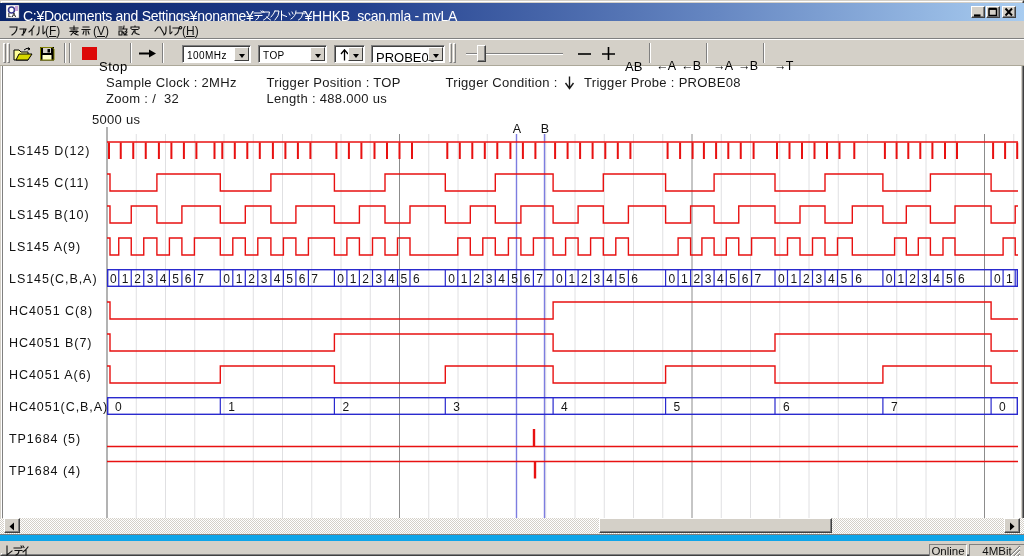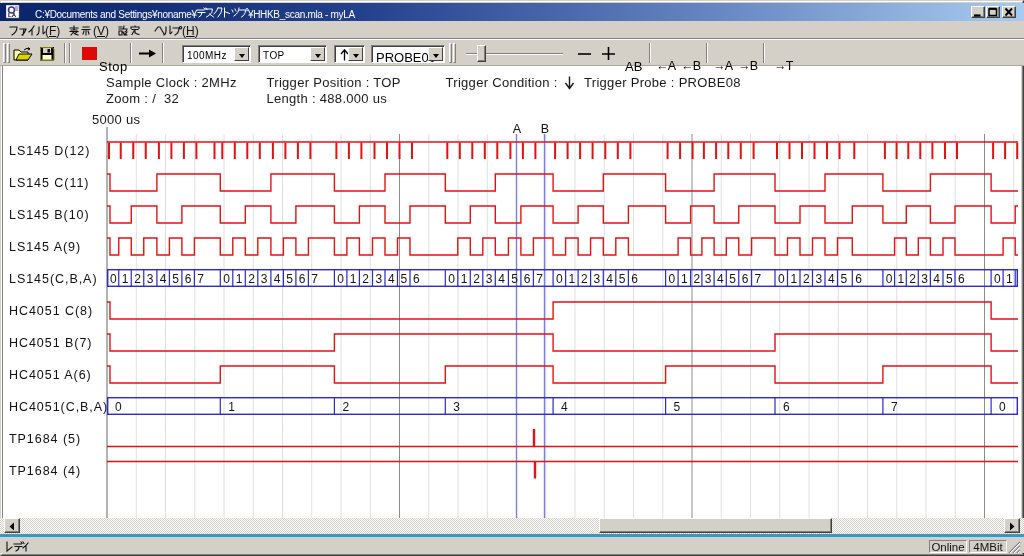--- a/index.html
+++ b/index.html
@@ -9,21 +9,21 @@
 #frame2 { position:absolute; left:1px; top:1px; width:1022px; height:554px;
   border-top:1px solid #ffffff; border-left:1px solid #ffffff;
   border-right:1px solid #808080; border-bottom:1px solid #808080; }
 .abs { position:absolute; }
 #client { left:2px; top:66px; width:1019px; height:452px; background:#fff; z-index:0; border-left:1px solid #808080; }
 #wave { position:absolute; left:0; top:0; z-index:1; }
 #title { left:0px; top:3px; width:1024px; height:18px;
   background:linear-gradient(90deg,#0a246a 0%,#23408e 35%,#6687c2 70%,#a8ccf0 100%);
   z-index:2; color:#fff; }
 #title svg, .tbtn svg { display:block; }
-#title .txt { position:absolute; left:35px; top:4.5px; font-size:10px; white-space:nowrap; letter-spacing:-0.3px;}
+#title .txt { position:absolute; left:23px; top:4.5px; font-size:14px; white-space:nowrap; letter-spacing:-0.3px;}
 .tbtn { position:absolute; top:3px; width:14px; height:12px; background:#d4d0c8; overflow:hidden;
   border-top:1px solid #fff; border-left:1px solid #fff;
   border-right:1px solid #404040; border-bottom:1px solid #404040;
   box-shadow:inset -1px -1px 0 #808080; z-index:3;}
 #menubar { left:0px; top:21px; width:1024px; height:18px; background:#d4d0c8; z-index:2;
   font-size:12px; color:#111; }
 #toolbar { left:0px; top:39px; width:1024px; height:27px; background:#d4d0c8; z-index:2;
   border-top:1px solid #fff; border-bottom:1px solid #aca899; box-shadow:0 -1px 0 #808080; }
 .tsep { position:absolute; top:3px; width:2px; height:20px;
   border-left:1px solid #808080; border-right:1px solid #fff; }
@@ -46,21 +46,21 @@
   background-size:2px 2px; z-index:2; }
 .sbtn { position:absolute; top:0; width:16px; height:15px; background:#d4d0c8;
   border-top:1px solid #fff; border-left:1px solid #fff;
   border-right:1px solid #404040; border-bottom:1px solid #404040;
   box-shadow:inset -1px -1px 0 #808080; }
 #thumb { position:absolute; left:599px; top:0; width:233px; height:15px; background:#d4d0c8;
   border-top:1px solid #fff; border-left:1px solid #fff;
   border-right:1px solid #404040; border-bottom:1px solid #404040;
   box-shadow:inset -1px -1px 0 #808080; }
 #status { left:0px; top:535px; width:1024px; height:18px; background:#d4d0c8; z-index:2;
-  border-top:2px solid #0ea5e9; box-shadow:0 -1px 0 #808080;}
+  border-top:6px solid #0ea5e9; box-shadow:0 -1px 0 #808080;}
 .scell { position:absolute; top:3px; height:13px; background:#d4d0c8;
   border-top:1px solid #808080; border-left:1px solid #808080;
   border-right:1px solid #fff; border-bottom:1px solid #fff;
   font-size:11.5px; color:#111; text-align:center; }
 </style></head><body>
 <svg id="wave" width="1024" height="556" viewBox="0 0 1024 556" font-family="Liberation Sans, sans-serif">
     <path d="M136.25,134 V518 M165.5,134 V518 M194.75,134 V518 M224.0,134 V518 M253.25,134 V518 M282.5,134 V518 M311.75,134 V518 M341.0,134 V518 M370.25,134 V518 M428.75,134 V518 M458.0,134 V518 M487.25,134 V518 M516.5,134 V518 M545.75,134 V518 M575.0,134 V518 M604.25,134 V518 M633.5,134 V518 M662.75,134 V518 M721.25,134 V518 M750.5,134 V518 M779.75,134 V518 M809.0,134 V518 M838.25,134 V518 M867.5,134 V518 M896.75,134 V518 M926.0,134 V518 M955.25,134 V518 M1013.75,134 V518" stroke="#e0e0e2" stroke-width="1" fill="none"></path>
     <path d="M399.5,134 V518 M692.0,134 V518 M984.5,134 V518" stroke="#8c8c8c" stroke-width="1" fill="none"></path>
     <path d="M107,127 V518" stroke="#808080" stroke-width="1.2" fill="none"></path>
     <path d="M516.5,134 V518 M544.5,134 V518" stroke="#7d7de0" stroke-width="1.4" fill="none"></path>
@@ -342,20 +342,20 @@
           <path d="M1,0 V9 L6,5" stroke="#111" stroke-width="1.1" fill="none" stroke-linecap="square"></path>
         </g>
         <g transform="translate(8,0) scale(1.0)">
           <path d="M0,2 H7 M1,4.5 H8 M5,4.5 Q5,8 2,9 M7,0 L8,1.5 M9,0 L10,1.5" stroke="#111" stroke-width="1.1" fill="none" stroke-linecap="square"></path>
         </g>
         <g transform="translate(16,0) scale(1.0)">
           <path d="M6,1 Q4,4 1,6 M4,3.5 V9" stroke="#111" stroke-width="1.1" fill="none" stroke-linecap="square"></path>
         </g>
       </svg></div>
   <div class="scell" style="left:929px;width:38px">Online</div>
-  <div class="scell" style="left:969px;width:38px">4MBit</div>
+  <div class="scell" style="left:969px;width:56px">4MBit</div>
   <svg class="abs" style="right:3px;top:4px" width="13" height="13">
       <path d="M12,1 L1,12 M12,5 L5,12 M12,9 L9,12" stroke="#808080" stroke-width="1.3"></path>
       <path d="M12,2 L2,12 M12,6 L6,12 M12,10 L10,12" stroke="#fff" stroke-width="1"></path>
     </svg>
 </div>
 <div id="frame2" class="abs"></div>
 <div id="frame" class="abs"></div>
 
 </body></html>

